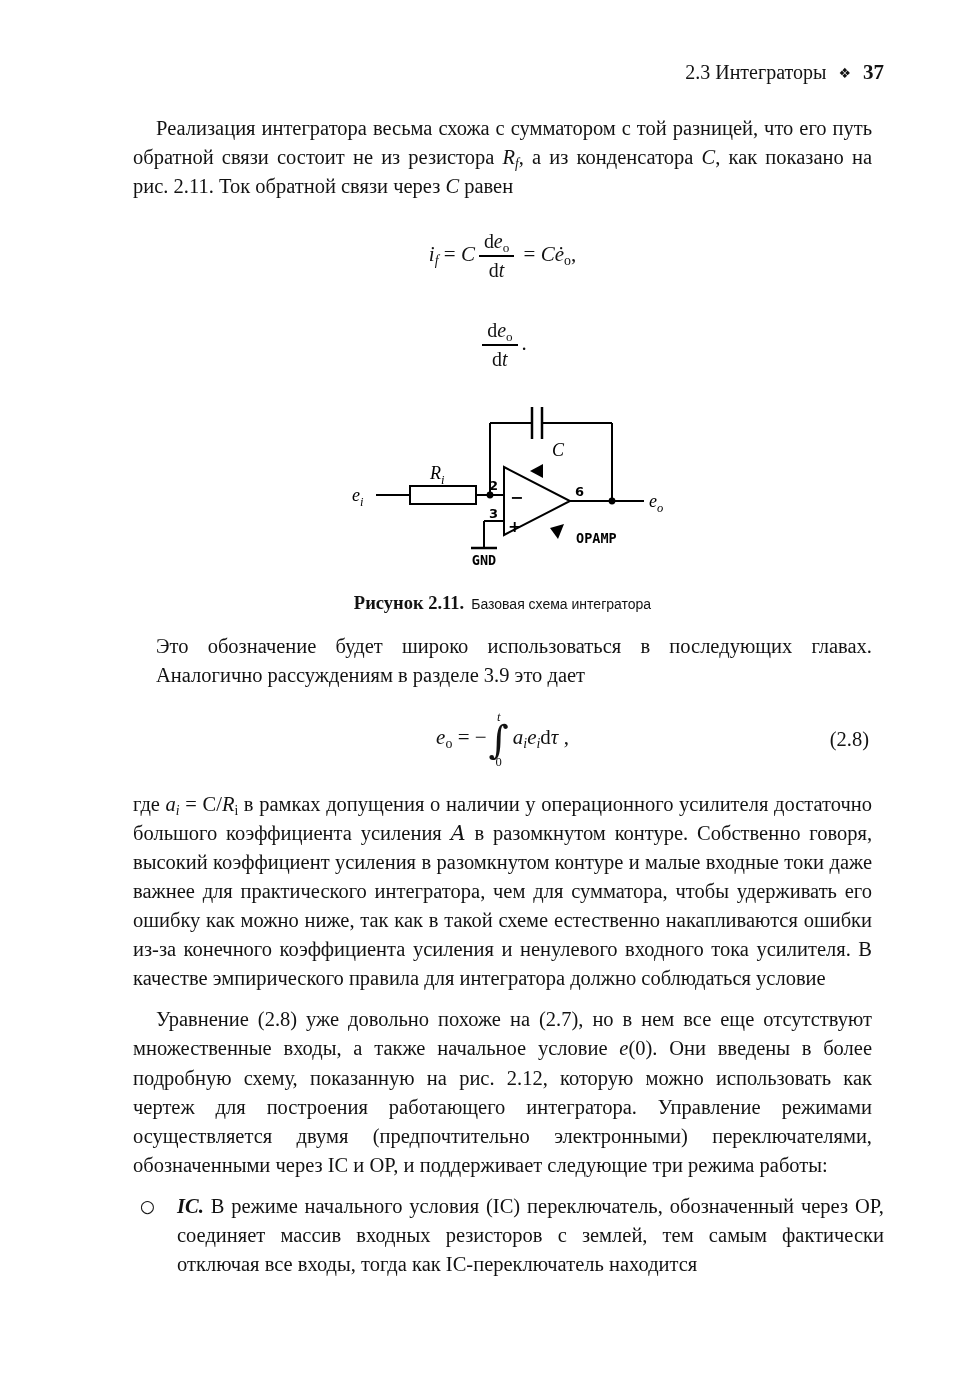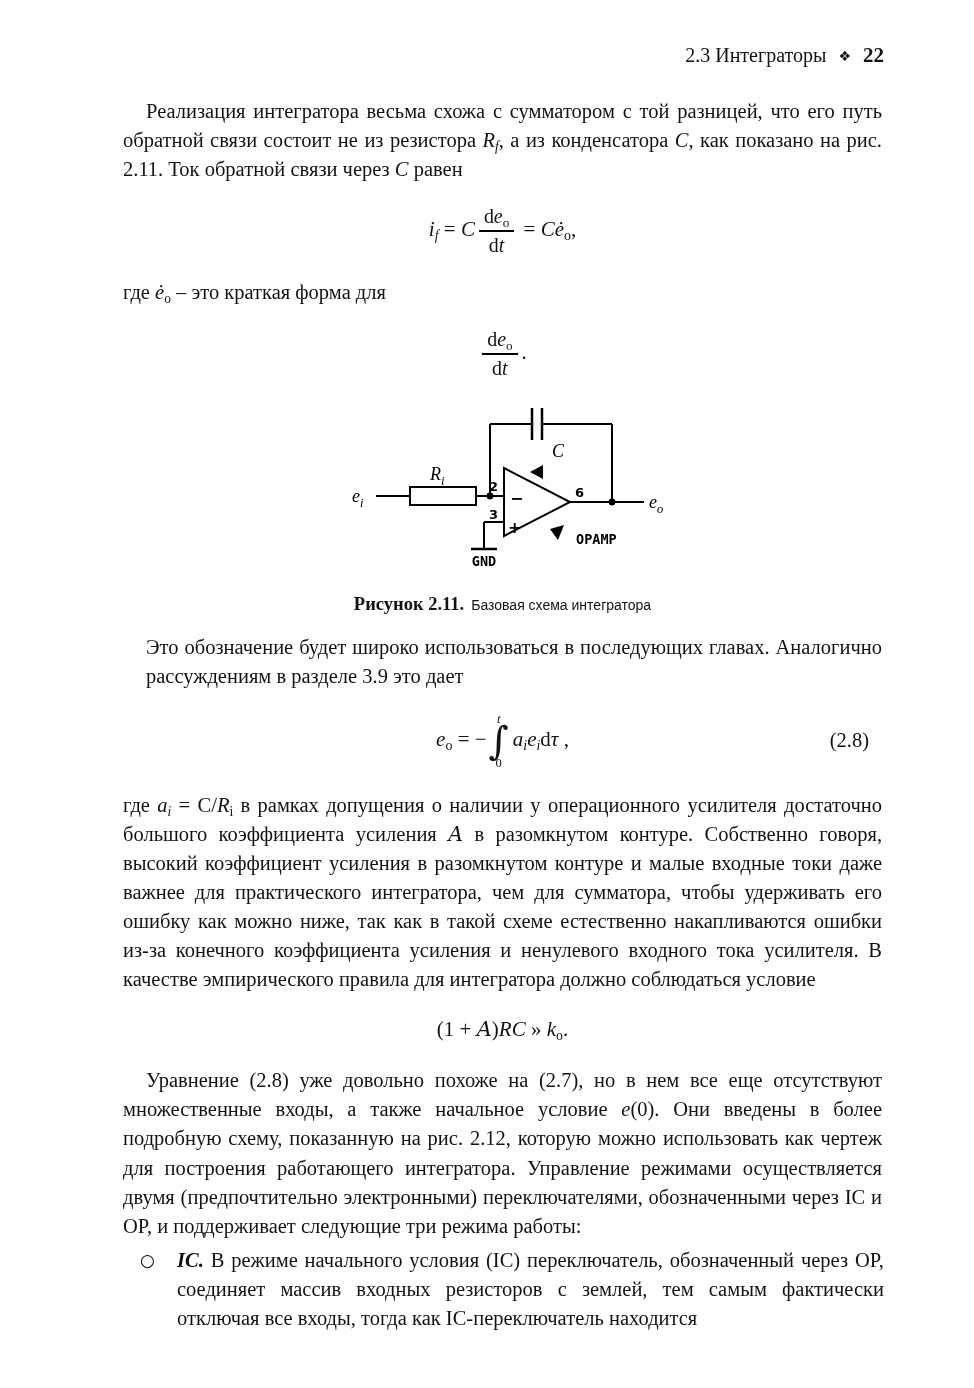--- a/index.html
+++ b/index.html
@@ -1,55 +1,55 @@
 <!DOCTYPE html>
 <html><head>
 <meta charset="utf-8">
 <style>
   html,body{margin:0;padding:0;background:#ffffff;}
   .page{
     position:relative;
     width:974px;height:1388px;
     box-sizing:border-box;
     margin:0 auto;
-    padding:41px 90px 30px 121px;
+    padding:58px 90px 30px 121px;
     background:#ffffff;
     overflow:hidden;
     font-family:"Liberation Serif",serif;
     font-size:20.5px;
     line-height:1.42;
     color:#121212;
   }
   
   .header{
     display:flex;justify-content:flex-end;align-items:baseline;
     gap:12px;margin-bottom:26px;font-size:20px;
   }
   .header .diamond{font-family:"DejaVu Sans",sans-serif;font-size:14px;position:relative;top:-1px;}
   .header .pagenum{font-weight:bold;font-size:21px;}
   
-  p.body{margin:2px;text-align:justify;}
+  p.body{margin:12px;text-align:justify;}
   p.indent{text-indent:23px;}
   p.block-indent{padding-left:23px;}
   
   .rs-i{font-style:italic;}
   .rs-bi{font-weight:bold;font-style:italic;}
   .rs-cal{font-style:italic;font-family:"DejaVu Serif",serif;}
   .rs-sub{font-size:0.66em;vertical-align:-0.28em;line-height:0;}
   
   .equation{
     position:relative;
     display:flex;justify-content:center;align-items:center;
     margin:21px 0;
     font-size:21px;
   }
   .equation .eqnum{position:absolute;right:15px;top:50%;transform:translateY(-50%);font-size:20.5px;}
   .frac{
     display:inline-block;vertical-align:middle;text-align:center;
-    font-size:0.95em;line-height:1.15;margin:0 4px;
+    font-size:0.95em;line-height:1.15;margin:8px 4px;
   }
   .frac .num{display:block;padding:0 5px 2px;border-bottom:2px solid #000;}
   .frac .den{display:block;padding:2px 5px 0;}
   .intgrl{
     display:inline-flex;flex-direction:column;align-items:center;
     vertical-align:middle;line-height:1;margin:0 4px 0 2px;
   }
   .intgrl .sym{font-size:1.85em;line-height:0.82;font-family:"DejaVu Serif",serif;}
   .intgrl .lim{font-size:0.6em;line-height:1;}
   .intgrl .lim-t{font-style:italic;}
@@ -74,30 +74,29 @@
   }
 </style>
 </head>
 <body>
 
 <div class="page">
 
   <div class="header">
     <span class="sec">2.3 Интеграторы</span>
     <span class="diamond">❖</span>
-    <span class="pagenum">22</span>
+    <span class="pagenum">37</span>
   </div>
 
   <p class="body indent">Реализация интегратора весьма схожа с сумматором с той разницей, что его путь обратной связи состоит не из резистора <span class="rs-i">R</span><span class="rs-i rs-sub">f</span>, а из конденсатора <span class="rs-i">C</span>, как показано на рис. 2.11. Ток обратной связи через <span class="rs-i">C</span> равен</p>
 
   <div class="equation">
     <span class="eqbody"><span class="rs-i">i</span><span class="rs-i rs-sub">f</span> = <span class="rs-i">C</span><span class="frac"><span class="num">d<span class="rs-i">e</span><span class="rs-sub">o</span></span><span class="den">d<span class="rs-i">t</span></span></span> = <span class="rs-i">Cė</span><span class="rs-sub">o</span>,</span>
   </div>
 
-  <p class="body">где <span class="rs-i">ė</span><span class="rs-sub">o</span> – это краткая форма для</p>
 
   <div class="equation">
     <span class="eqbody"><span class="frac"><span class="num">d<span class="rs-i">e</span><span class="rs-sub">o</span></span><span class="den">d<span class="rs-i">t</span></span></span>.</span>
   </div>
 
   <figure class="figure" style="margin-left:0;margin-right:0;">
     <svg width="330" height="180" viewBox="0 0 330 180">
       <g stroke="#000" stroke-width="2" fill="none">
         <line x1="38" y1="95" x2="72" y2="95"></line>
         <rect x="72" y="86" width="66" height="18"></rect>
@@ -142,23 +141,20 @@
     <span class="eqbody"><span class="rs-i">e</span><span class="rs-sub">o</span> = −<span class="intgrl">
           <span class="lim lim-t">t</span>
           <span class="sym">∫</span>
           <span class="lim lim-b">0</span>
         </span><span class="rs-i">a</span><span class="rs-i rs-sub">i</span><span class="rs-i">e</span><span class="rs-i rs-sub">i</span>d<span class="rs-i">τ</span> ,</span>
     <span class="eqnum">(2.8)</span>
   </div>
 
   <p class="body">где <span class="rs-i">a</span><span class="rs-i rs-sub">i</span> = C/<span class="rs-i">R</span><span class="rs-sub">i</span>  в рамках допущения о наличии у операционного усилителя достаточно большого коэффициента усиления <span class="rs-cal">A</span> в разомкнутом контуре. Собственно говоря, высокий коэффициент усиления в разомкнутом контуре и малые входные токи даже важнее для практического интегратора, чем для сумматора, чтобы удерживать его ошибку как можно ниже, так как в такой схеме естественно накапливаются ошибки из-за конечного коэффициента усиления и ненулевого входного тока усилителя. В качестве эмпирического правила для интегратора должно соблюдаться условие</p>
 
-  <div class="equation">
-    <span class="eqbody">(1 + <span class="rs-cal">A</span>)<span class="rs-i">RC</span> » <span class="rs-i">k</span><span class="rs-sub">o</span>.</span>
-  </div>
 
   <p class="body indent">Уравнение (2.8) уже довольно похоже на (2.7), но в нем все еще отсутствуют множественные входы, а также начальное условие <span class="rs-i">e</span>(0). Они введены в более подробную схему, показанную на рис. 2.12, которую можно использовать как чертеж для построения работающего интегратора. Управление режимами осуществляется двумя (предпочтительно электронными) переключателями, обозначенными через IC и OP, и поддерживает следующие три режима работы:</p>
 
   <div class="bullet-item">
     <span class="bullet-marker">○</span>
     <span><span class="rs-bi">IC.</span> В режиме начального условия (IC) переключатель, обозначенный через OP, соединяет массив входных резисторов с землей, тем самым фактически отключая все входы, тогда как IC-переключатель находится</span>
   </div>
 
 </div>
 

